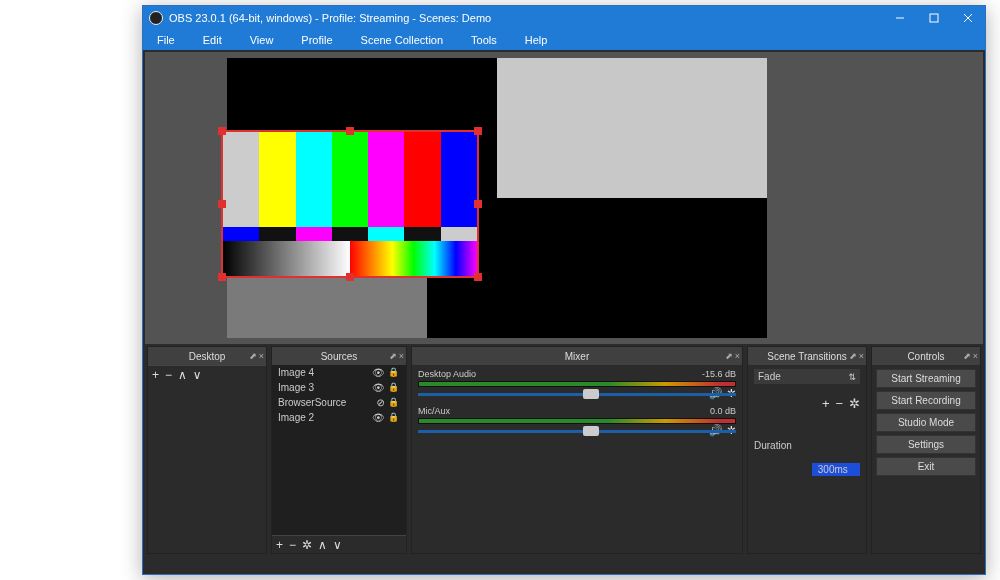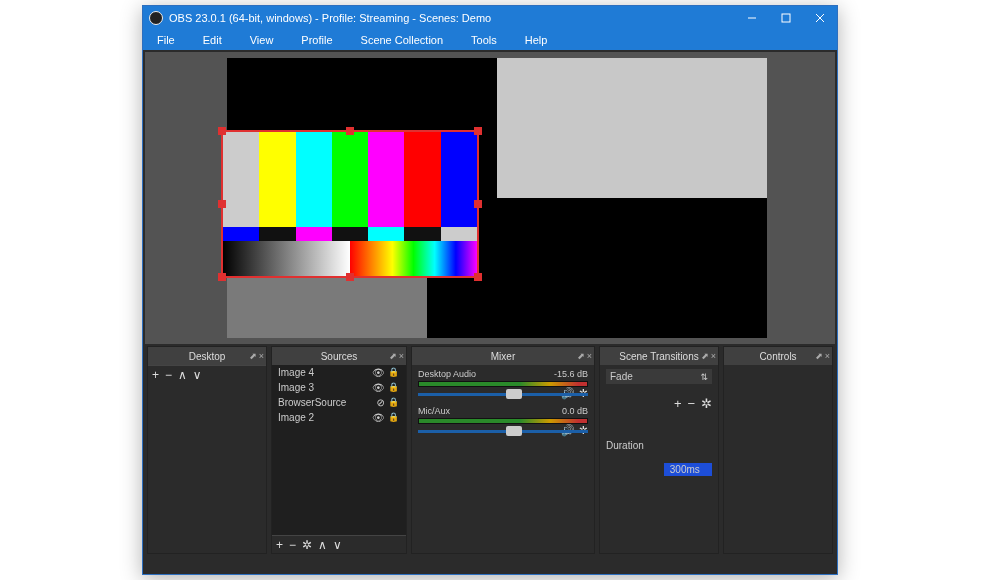--- a/index.html
+++ b/index.html
@@ -1,17 +1,17 @@
 <!DOCTYPE html>
 <html><head>
 <meta charset="utf-8">
 <style>
 * { margin: 0; padding: 0; box-sizing: border-box; font-family: "Segoe UI", Arial, sans-serif; }
 body { background: #fff; width: 1000px; height: 580px; overflow: hidden; }
-.window { position: absolute; left: 142px; top: 5px; width: 696px; height: 570px; background: #2b2b2b; border: 1px solid #2d6fbf; box-shadow: 0 4px 20px rgba(0,0,0,0.3); }
+.window { position: absolute; left: 142px; top: 5px; width: 844px; height: 570px; background: #2b2b2b; border: 1px solid #2d6fbf; box-shadow: 0 4px 20px rgba(0,0,0,0.3); }
 .titlebar { height: 24px; background: #1f7bd6; display: flex; align-items: center; color: #fff; font-size: 11px; }
 .titlebar .app-icon { width: 14px; height: 14px; margin: 0 6px; border-radius: 50%; background: #222; border: 1px solid #eee; position: relative; }
 .titlebar .title { flex: 1; }
 .win-ctrls { display: flex; height: 100%; }
 .win-btn { width: 34px; display: flex; align-items: center; justify-content: center; color: #fff; font-size: 12px; }
 .menubar { height: 20px; background: #1f7bd6; display: flex; align-items: center; padding-left: 6px; gap: 12px; font-size: 11px; color: #fff; }
 .menubar .mitem { padding: 2px 8px; }
 .preview-area { height: 292px; background: #535353; position: relative; margin: 2px; }
 .canvas { position: absolute; left: 82px; top: 6px; width: 540px; height: 280px; background: #000; }
 .bg1 { position: absolute; left: 270px; top: 0; width: 270px; height: 140px; background: #c8c8c8; }
@@ -270,16 +270,23 @@
     </div>
 
     <div class="panel" style="width:110px">
       <div class="panel-hdr">
           <span>Controls</span>
           <span class="pctrl">
             <span>⬈</span>
             <span>×</span>
           </span>
         </div>
+      <div class="ctrl-body" id="ctrl-body">
+          <div class="ctrl-btn">Start Streaming</div>
+          <div class="ctrl-btn">Start Recording</div>
+          <div class="ctrl-btn">Studio Mode</div>
+          <div class="ctrl-btn">Settings</div>
+          <div class="ctrl-btn">Exit</div>
+        </div>
     </div>
   </div>
 
 </div>
 
 </body></html>

